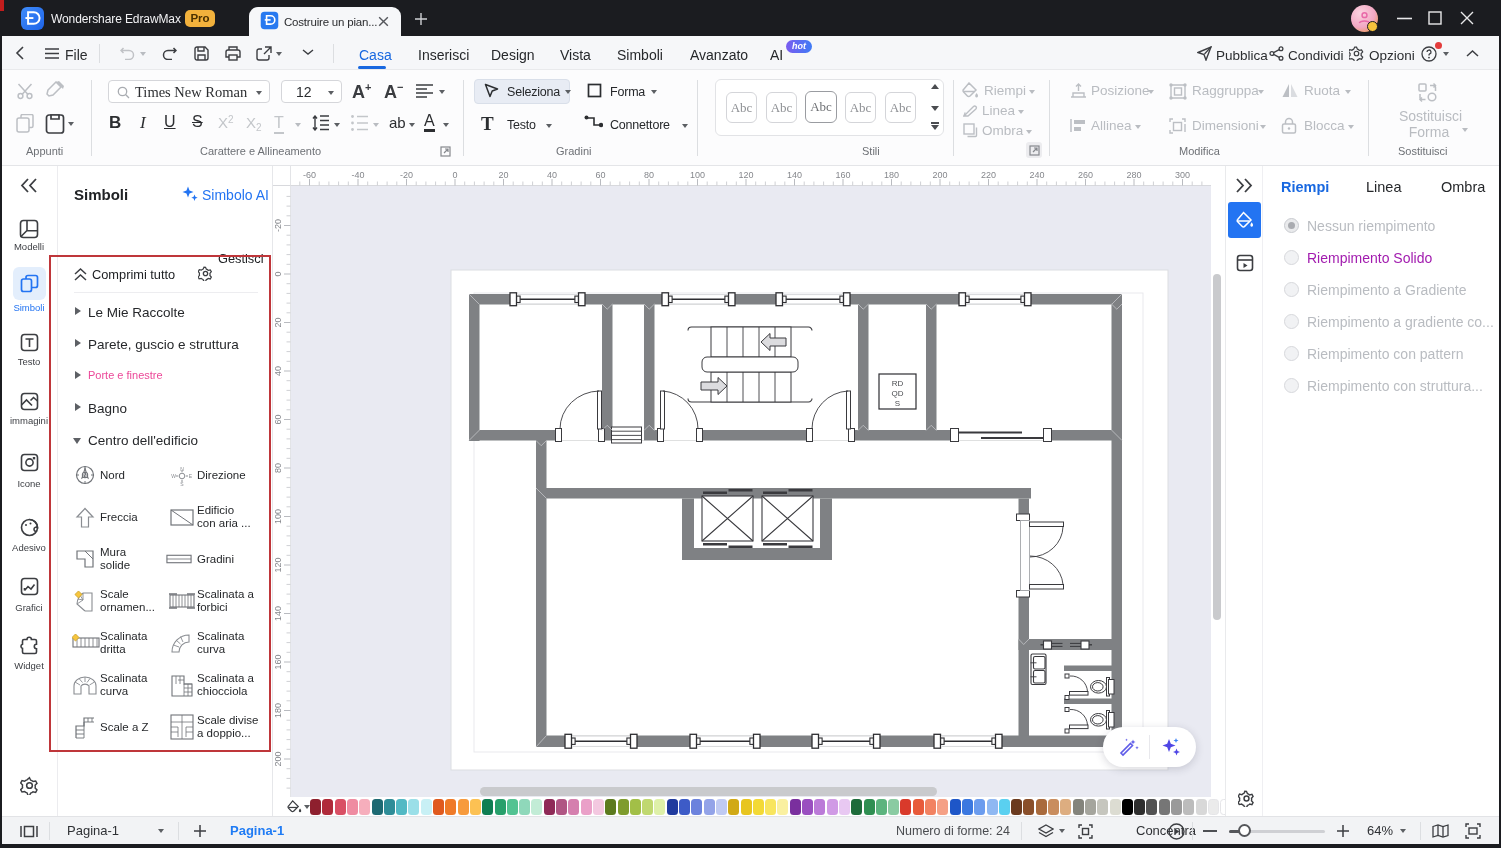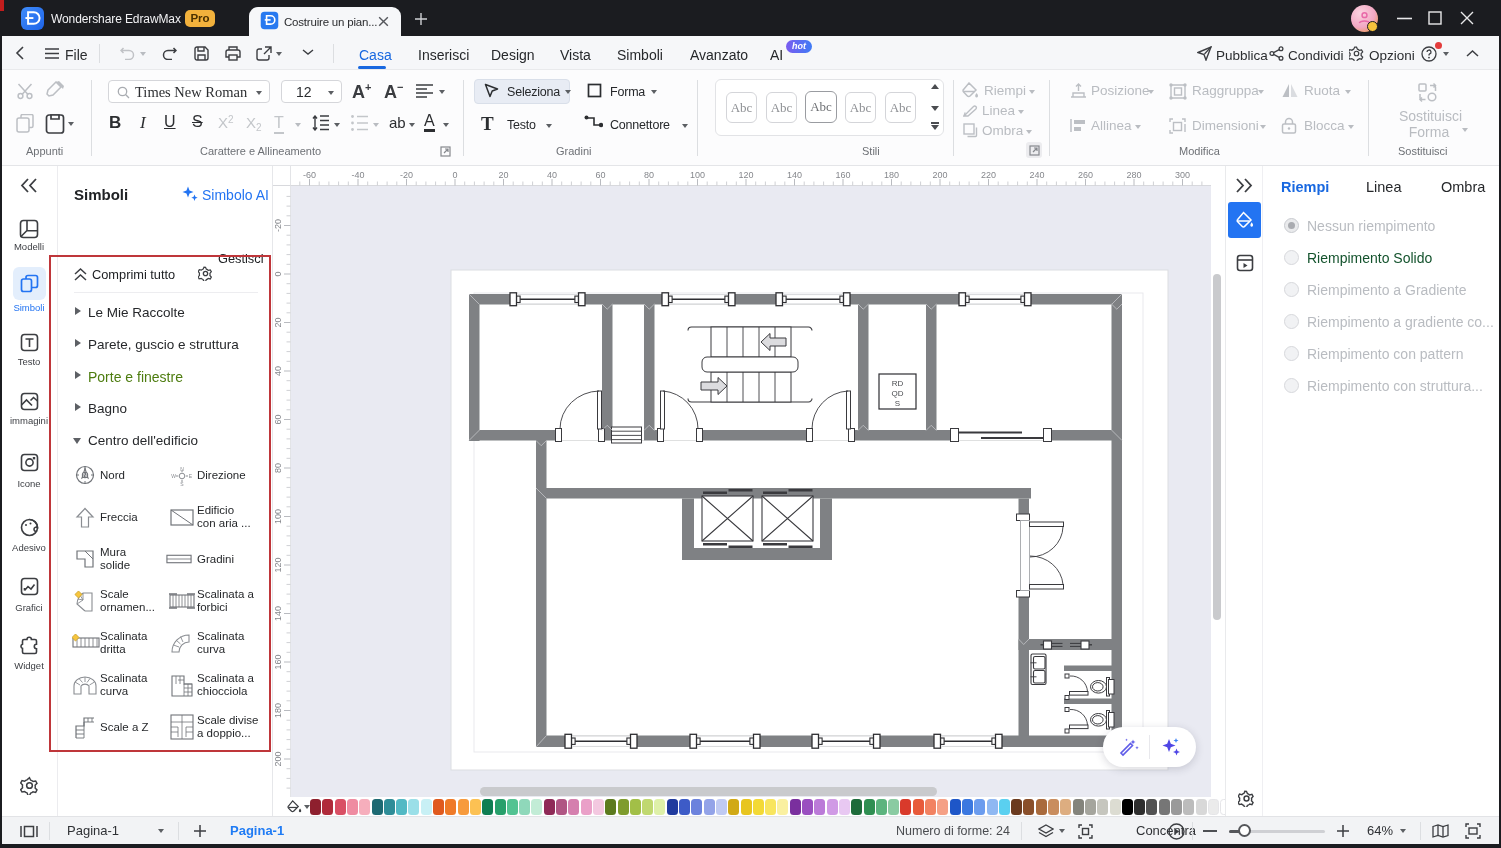--- a/index.html
+++ b/index.html
@@ -393,21 +393,21 @@
       <circle cx="8" cy="8" r="2.3" fill="none" stroke="#3c3e42" stroke-width="1.4"></circle>
       <path d="M8 1.4l.9 2a4.8 4.8 0 0 1 2 1.2l2.2-.5 1.1 2-1.5 1.7a4.8 4.8 0 0 1 0 2.3l1.5 1.7-1.1 2-2.2-.5a4.8 4.8 0 0 1-2 1.2l-.9 2-1.8-.1-.8-2a4.8 4.8 0 0 1-2-1.2l-2.2.5-1.1-2 1.5-1.7a4.8 4.8 0 0 1 0-2.3L.3 5.9l1.1-2 2.2.5a4.8 4.8 0 0 1 2-1.2l.8-2z" fill="none" stroke="#3c3e42" stroke-width="1.3"></path>
     </svg>
   <div class="abs" style="left:160px;top:85px;font-size:12.8px;color:#202225">Gestisci</div>
   <div class="abs" style="left:16px;top:126px;width:184px;height:1px;background:#ededf0"></div>
   <div class="abs" style="left:17px;top:141px;width:0;height:0;border-top:4.5px solid transparent;border-bottom:4.5px solid transparent;border-left:6px solid #5d6065"></div>
   <div class="abs" style="left:30px;top:139px;font-size:13.5px;color:#26282b">Le Mie Raccolte</div>
   <div class="abs" style="left:17px;top:173px;width:0;height:0;border-top:4.5px solid transparent;border-bottom:4.5px solid transparent;border-left:6px solid #5d6065"></div>
   <div class="abs" style="left:30px;top:171px;font-size:13.5px;color:#26282b">Parete, guscio e struttura</div>
   <div class="abs" style="left:17px;top:205px;width:0;height:0;border-top:4.5px solid transparent;border-bottom:4.5px solid transparent;border-left:6px solid #5d6065"></div>
-  <div class="abs" style="left:30px;top:203px;font-size:14px;color:#4d7c0f">Porte e finestre</div>
+  <div class="abs" style="left:30px;top:203px;font-size:11px;color:#ec4899">Porte e finestre</div>
   <div class="abs" style="left:17px;top:237px;width:0;height:0;border-top:4.5px solid transparent;border-bottom:4.5px solid transparent;border-left:6px solid #5d6065"></div>
   <div class="abs" style="left:30px;top:235px;font-size:13.5px;color:#26282b">Bagno</div>
   <div class="abs" style="left:15px;top:272px;width:0;height:0;border-left:4.5px solid transparent;border-right:4.5px solid transparent;border-top:6px solid #5d6065"></div>
   <div class="abs" style="left:30px;top:267px;font-size:13.5px;color:#26282b">Centro dell'edificio</div>
   <div id="symgrid" style="position:absolute;left:0;top:0;width:215px;height:650px;font-size:11.5px;color:#26282b;line-height:13px">
     <svg class="abs" style="left:16px;top:298px" width="22" height="22" viewBox="0 0 22 22">
         <circle cx="11" cy="11" r="8.5" fill="none" stroke="#717479" stroke-width="1.2"></circle>
         <path d="M11 2v3M11 17v3M2 11h3M17 11h3" stroke="#717479" stroke-width="1"></path>
         <path d="M11 4.5L14 14l-3-2-3 2z" fill="none" stroke="#717479" stroke-width="1.1"></path>
         <circle cx="11" cy="11" r="3.2" fill="#717479"></circle>
@@ -1018,21 +1018,21 @@
       <path d="M7.5 9l4 2.5-4 2.5z" fill="#3c3e42"></path>
     </svg>
   <div class="abs" style="left:55px;top:13px;font-size:14.5px;font-weight:bold;color:#1868e0">Riempi</div>
   <div class="abs" style="left:140px;top:13px;font-size:14.5px;color:#26282b">Linea</div>
   <div class="abs" style="left:215px;top:13px;font-size:14.5px;color:#26282b">Ombra</div>
   <div class="abs" style="left:58px;top:52px;width:15px;height:15px;border-radius:50%;background:#e9eaec;border:1px solid #c9cbd0">
       <div style="width:7px;height:7px;border-radius:50%;background:#a9abb0;margin:3px"></div>
     </div>
   <div class="abs" style="left:81px;top:52px;font-size:14px;color:#b9bcc1">Nessun riempimento</div>
   <div class="abs" style="left:58px;top:84px;width:15px;height:15px;border-radius:50%;background:#f1f2f4;border:1px solid #d7d8dc"></div>
-  <div class="abs" style="left:81px;top:84px;font-size:14px;color:#14532d">Riempimento Solido</div>
+  <div class="abs" style="left:81px;top:84px;font-size:14px;color:#a21caf">Riempimento Solido</div>
   <div class="abs" style="left:58px;top:116px;width:15px;height:15px;border-radius:50%;background:#f1f2f4;border:1px solid #d7d8dc"></div>
   <div class="abs" style="left:81px;top:116px;font-size:14px;color:#b9bcc1">Riempimento a Gradiente</div>
   <div class="abs" style="left:58px;top:148px;width:15px;height:15px;border-radius:50%;background:#f1f2f4;border:1px solid #d7d8dc"></div>
   <div class="abs" style="left:81px;top:148px;font-size:14px;color:#b9bcc1">Riempimento a gradiente co...</div>
   <div class="abs" style="left:58px;top:180px;width:15px;height:15px;border-radius:50%;background:#f1f2f4;border:1px solid #d7d8dc"></div>
   <div class="abs" style="left:81px;top:180px;font-size:14px;color:#b9bcc1">Riempimento con pattern</div>
   <div class="abs" style="left:58px;top:212px;width:15px;height:15px;border-radius:50%;background:#f1f2f4;border:1px solid #d7d8dc"></div>
   <div class="abs" style="left:81px;top:212px;font-size:14px;color:#b9bcc1">Riempimento con struttura...</div>
   <svg class="abs" style="left:12px;top:624px" width="17" height="17" viewBox="0 0 16 16">
       <circle cx="8" cy="8" r="2.3" fill="none" stroke="#3c3e42" stroke-width="1.4"></circle>

